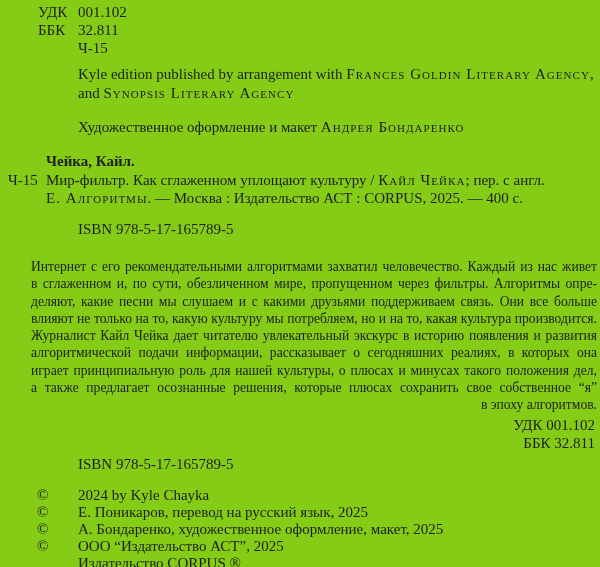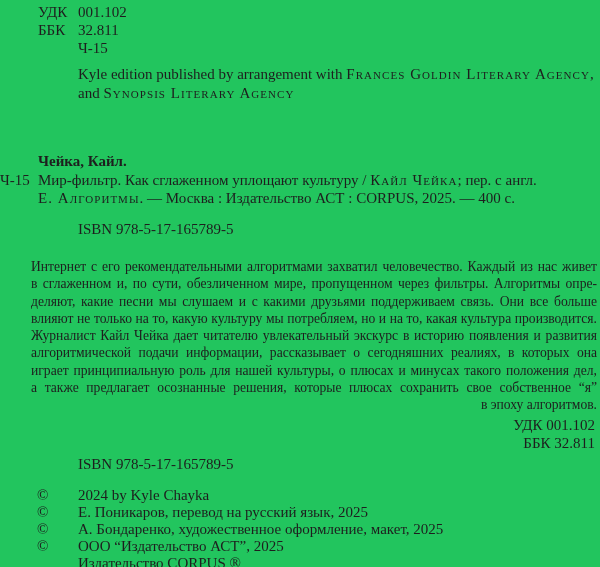--- a/index.html
+++ b/index.html
@@ -1,20 +1,20 @@
 <!DOCTYPE html>
 <html><head>
 <meta charset="utf-8">
 <style>
   html, body { margin: 0; padding: 0; background: #fff; }
   .page {
     position: relative;
     width: 600px;
     height: 567px;
-    background: #22c55e;
+    background: #84cc16;
     color: #1e1e1e;
     font-family: "Liberation Serif", "DejaVu Serif", serif;
     font-size: 15px;
     overflow: hidden;
   }
   .abs { position: absolute; }
 
   
   .top-block { left: 38px; top: 3px; line-height: 18px; white-space: nowrap; }
   .kv-label { display: inline-block; width: 40px; }
@@ -22,21 +22,21 @@
   
   .edition-notice { left: 78px; top: 65px; line-height: 19px; white-space: nowrap; }
 
   
   .sc { font-variant: small-caps; letter-spacing: 0.07em; }
 
   
   .design-credit { left: 78px; top: 119px; white-space: nowrap; }
 
   
-  .catalog-card { left: 0; top: 152px; line-height: 18.6px; white-space: nowrap; }
+  .catalog-card { left: 8px; top: 152px; line-height: 18.6px; white-space: nowrap; }
   .catalog-heading { margin-left: 38px; font-weight: bold; }
   .catalog-sign { display: inline-block; width: 38px; }
   .catalog-indent { margin-left: 38px; }
 
   
   .isbn-top { left: 78px; top: 221px; }
   .isbn-bottom { left: 78px; top: 456px; }
 
   
   .annotation { left: 31px; top: 258px; width: 566px; font-size: 13.6px; line-height: 17.25px; font-family: Liberation Serif, serif; }
@@ -65,20 +65,23 @@
     <div>
       <span class="kv-label"></span><span>Ч-15</span>
     </div>
   </div>
 
   <div class="abs edition-notice">
     <div><span>Kyle edition published by arrangement with </span><span class="sc">Frances Goldin Literary Agency, Inc.</span></div>
     <div><span>and </span><span class="sc">Synopsis Literary Agency</span></div>
   </div>
 
+  <div class="abs design-credit">
+    <span>Художественное оформление и макет </span><span class="sc">Андрея Бондаренко</span>
+  </div>
 
   <div class="abs catalog-card">
     <div class="catalog-heading">Чейка, Кайл.</div>
     <div>
       <span class="catalog-sign">Ч-15</span><span>Мир-фильтр. Как сглаженном уплощают культуру / </span><span class="sc">Кайл Чейка</span><span>; пер. с англ.</span>
     </div>
     <div class="catalog-indent">
       <span class="sc">Е. Алгоритмы</span><span>. — Москва : Издательство АСТ : CORPUS, 2025. — 400 с.</span>
     </div>
   </div>

